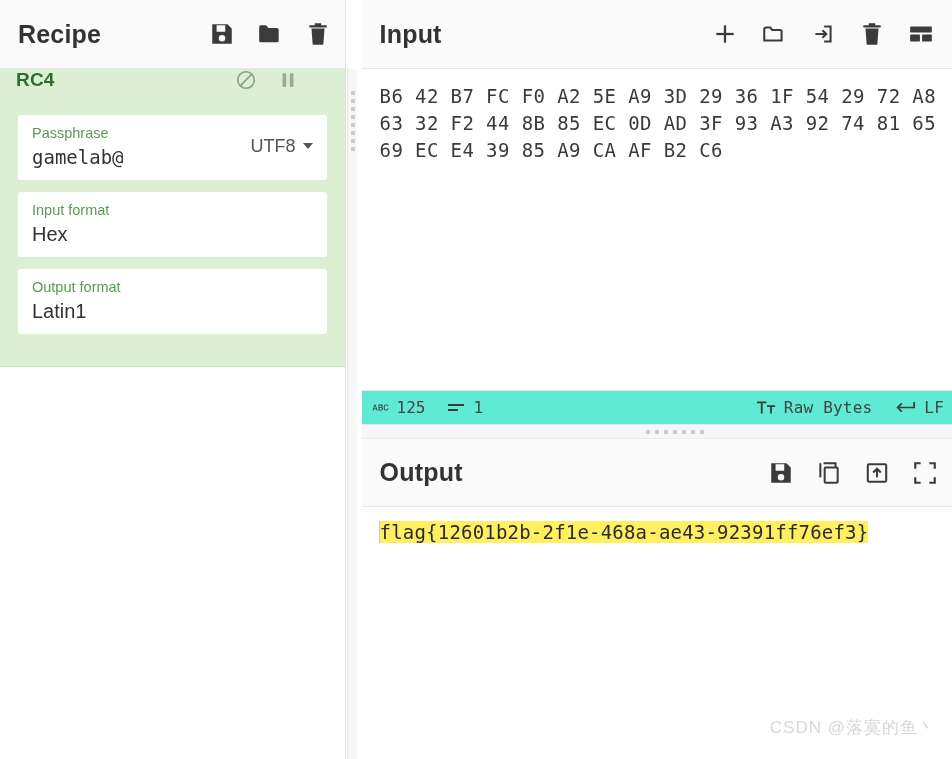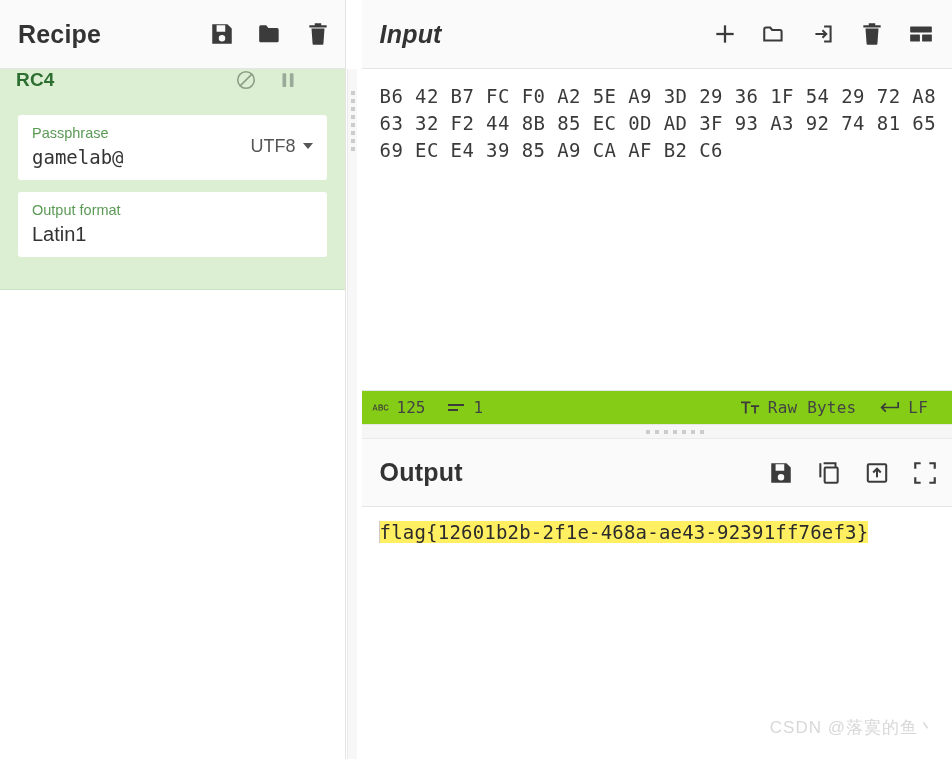--- a/index.html
+++ b/index.html
@@ -93,37 +93,37 @@
     position: absolute; left: 3px; top: 22px;
     display: flex; flex-direction: column; gap: 4px;
   }
   #v-splitter .grip i { display: block; width: 4px; height: 4px; background: #ccc; }
 
   
   #io-col { width: 600px; height: 759px; display: flex; flex-direction: column; background:#fff; }
 
   
   #input-panel { flex: 0 0 390px; display: flex; flex-direction: column; }
-  #input-panel .panel-title-bar { padding-right: 18px; font-style: italic; }
+  #input-panel .panel-title-bar { padding-right: 18px; }
   #input-panel .title-icons { gap: 23px; }
   .editor {
     flex: 1 1 auto; background: #fff; overflow: hidden;
     padding: 14px 16px 0 18px;
   }
   .hexline {
     font-family: "DejaVu Sans Mono", monospace;
     font-size: 19px; line-height: 27px; color: #3a3a3a;
     letter-spacing: .4px; white-space: pre;
   }
 
   
   #io-status {
-    flex: 0 0 35px; background: #84cc16;
+    flex: 0 0 35px; background: #5eead4;
     border-top: 1px solid #e6e6e6; border-bottom: 1px solid #e6e6e6;
-    display: flex; align-items: center; padding: 0 24px 0 10px;
+    display: flex; align-items: center; padding: 0 8px 0 10px;
     position: relative;
   }
   .stat { display: flex; align-items: center; gap: 8px; margin-right: 22px; }
   .stat-num {
     font-family: "DejaVu Sans Mono", monospace;
     font-size: 16px; color: #444;
   }
   .stat-text {
     font-family: "DejaVu Sans Mono", monospace;
     font-size: 16px; color: #444; letter-spacing: .2px;
@@ -226,20 +226,26 @@
           <div class="arg-main">
             <div class="arg-label">Passphrase</div>
             <div class="arg-value">gamelab@</div>
           </div>
           <div class="arg-opt">
             <span>UTF8</span>
             <span class="caret"></span>
           </div>
         </div>
 
+        <div class="arg">
+          <div class="arg-main">
+            <div class="arg-label">Input format</div>
+            <div class="arg-value plain">Hex</div>
+          </div>
+        </div>
 
         <div class="arg">
           <div class="arg-main">
             <div class="arg-label">Output format</div>
             <div class="arg-value plain">Latin1</div>
           </div>
         </div>
 
       </div>
     </div>

